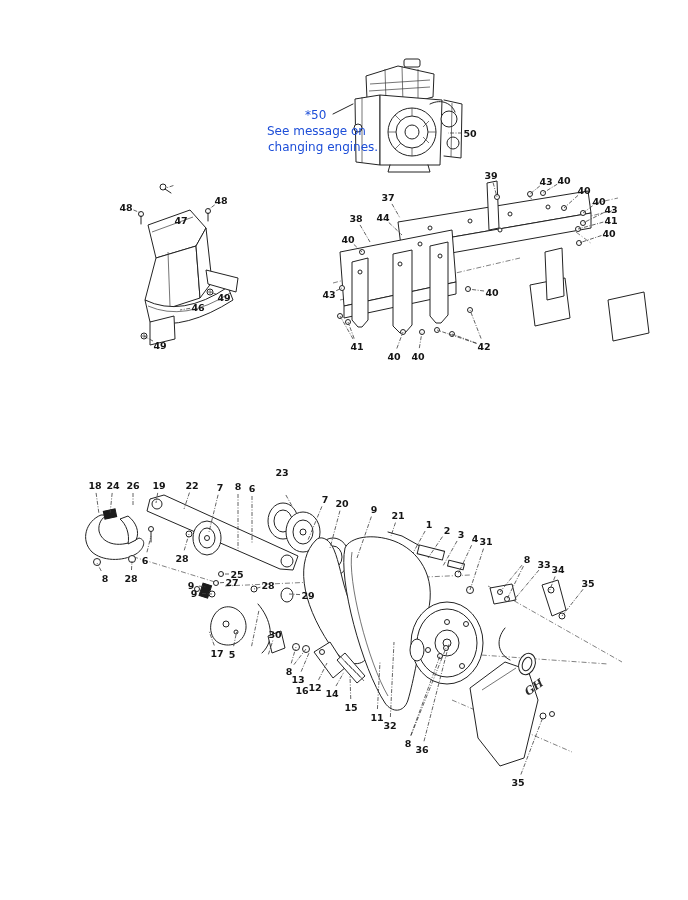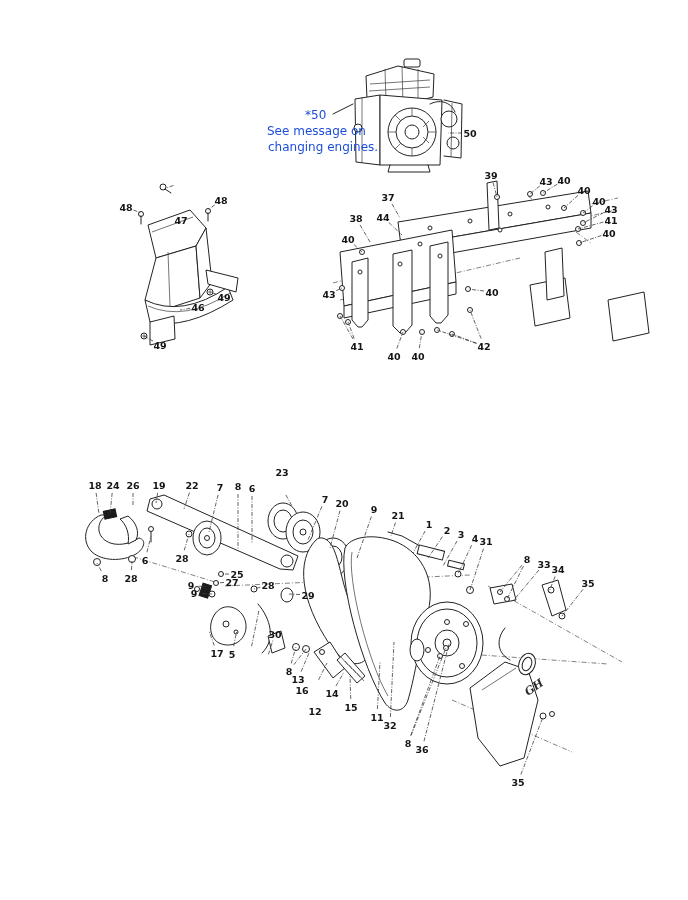--- a/index.html
+++ b/index.html
@@ -381,21 +381,21 @@
       <span class="callout" style="left: 191px; top: 585px;">9</span>
       <span class="callout" style="left: 194px; top: 593px;">9</span>
       <span class="callout" style="left: 268px; top: 585px;">28</span>
       <span class="callout" style="left: 308px; top: 595px;">29</span>
       <span class="callout" style="left: 217px; top: 653px;">17</span>
       <span class="callout" style="left: 232px; top: 654px;">5</span>
       <span class="callout" style="left: 250px; top: 634px; margin-left: 25px;">30</span>
       <span class="callout" style="left: 266px; top: 690px; margin-left: 36px;">16</span>
       <span class="callout" style="left: 289px; top: 671px;">8</span>
       <span class="callout" style="left: 298px; top: 679px;">13</span>
-      <span class="callout" style="left: 315px; top: 687px; margin-top: 24px;">12</span>
+      <span class="callout" style="left: 315px; top: 687px;">12</span>
       <span class="callout" style="left: 332px; top: 693px;">14</span>
       <span class="callout" style="left: 351px; top: 707px;">15</span>
       <span class="callout" style="left: 377px; top: 717px;">11</span>
       <span class="callout" style="left: 390px; top: 725px;">32</span>
       <span class="callout" style="left: 408px; top: 743px;">8</span>
       <span class="callout" style="left: 422px; top: 749px;">36</span>
       <span class="callout" style="left: 518px; top: 782px;">35</span>
     </div>
 </div>
 

